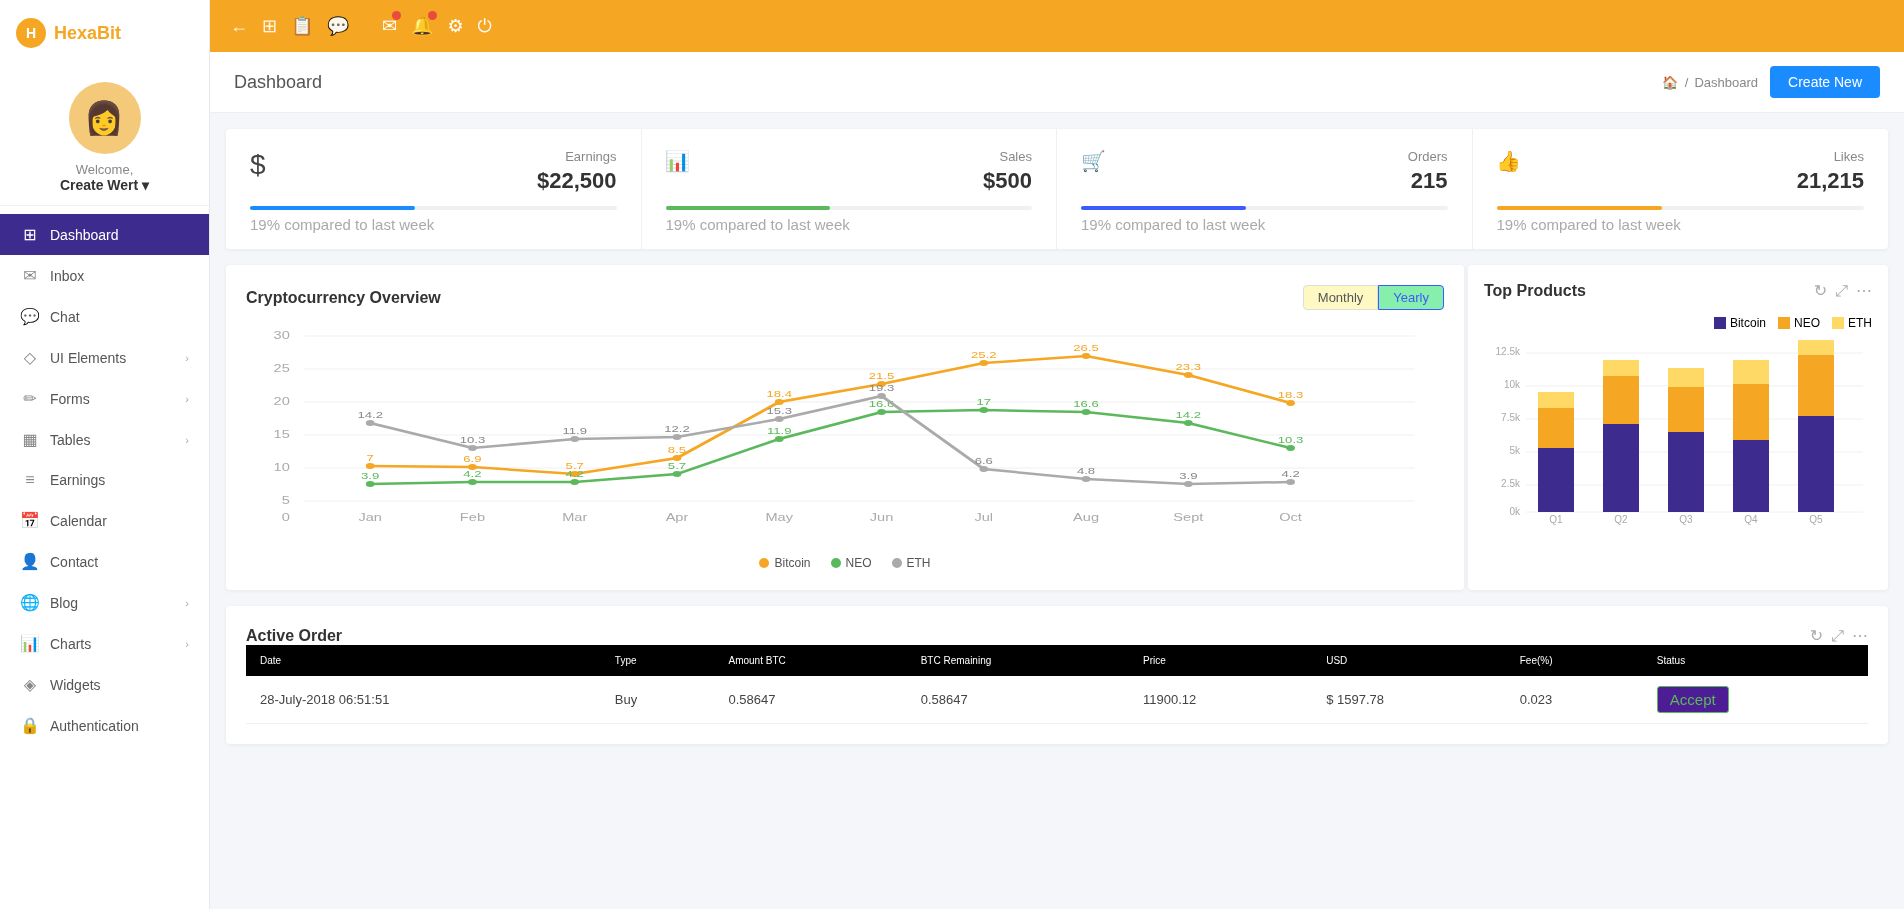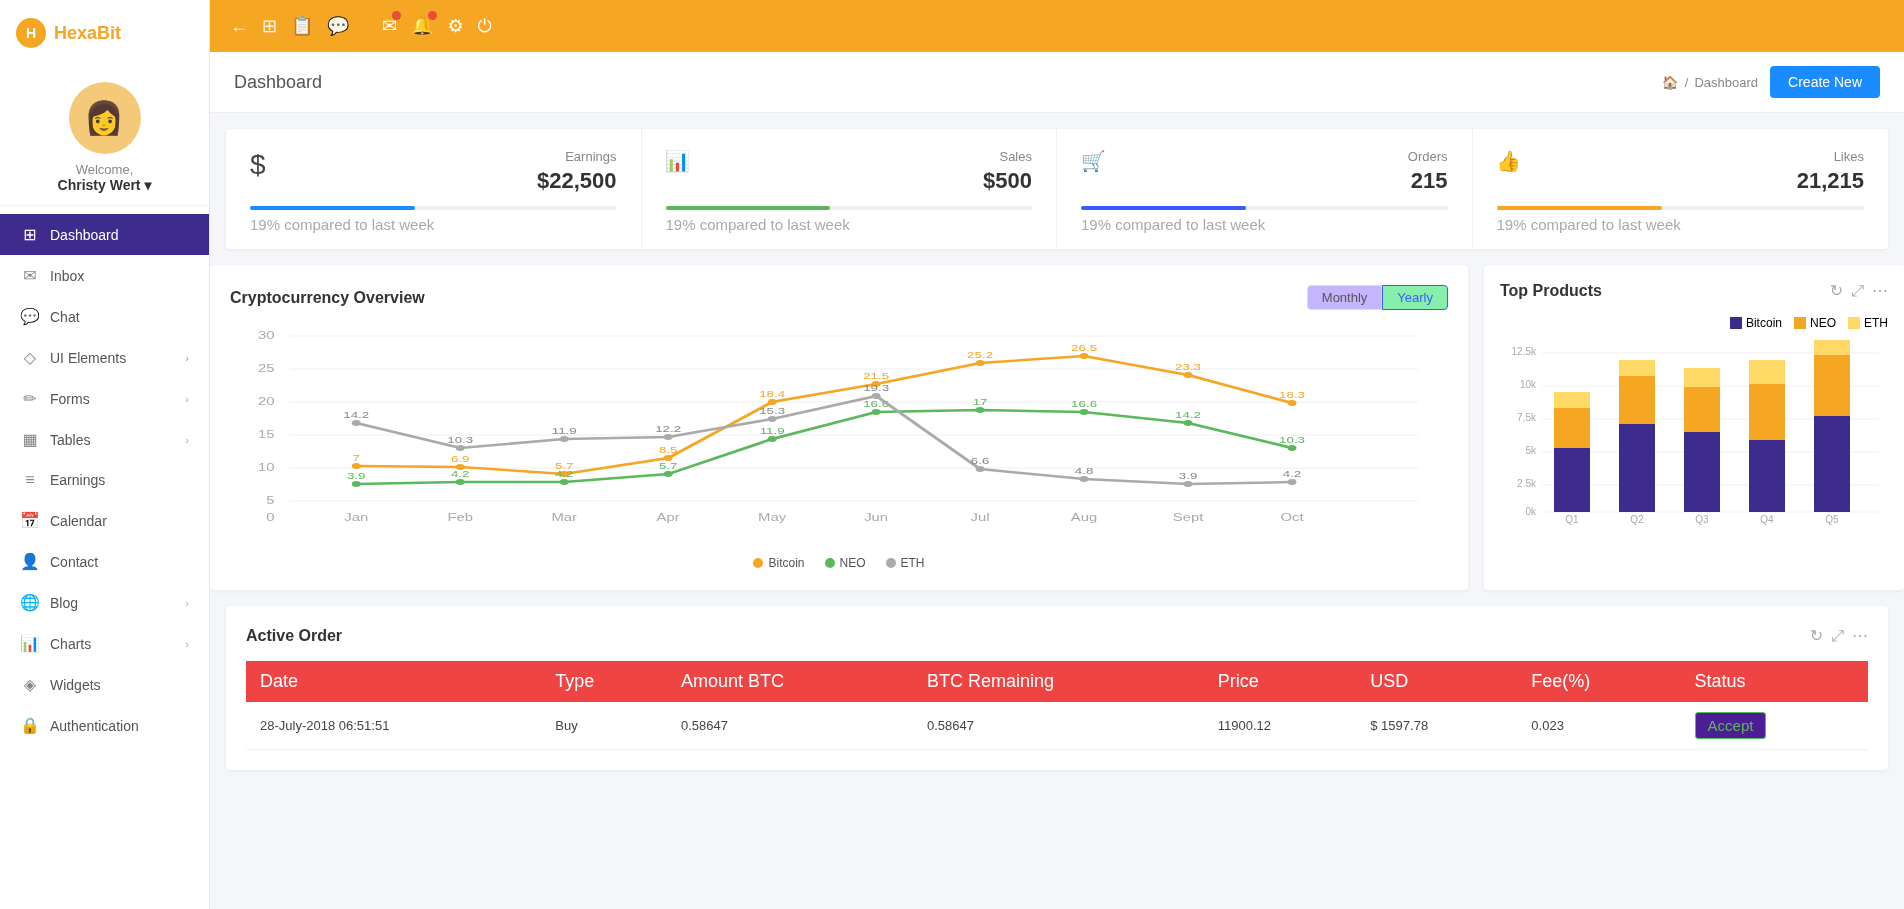--- a/index.html
+++ b/index.html
@@ -153,43 +153,43 @@
     .progress-blue { background: #1a8cff; width: 45%; }
     .progress-green { background: #5cb85c; width: 45%; }
     .progress-darkblue { background: #3d5afe; width: 45%; }
     .progress-yellow { background: #f5a623; width: 45%; }
     .progress-bg { background: #f0f0f0; border-radius: 2px; height: 4px; margin: 12px 0 6px; }
 
     
     .middle-row {
       display: grid;
       grid-template-columns: 1fr 420px;
-      gap: 16px;
-      margin: 16px 0 0;
+      gap: 4px;
+      margin: 16px 16px 0;
     }
 
     .card {
       background: #fff;
       border-radius: 4px;
       box-shadow: 0 1px 4px rgba(0,0,0,0.06);
       padding: 20px;
     }
 
     .card-header {
       display: flex;
       align-items: center;
       justify-content: space-between;
       margin-bottom: 16px;
     }
     .card-title { font-size: 16px; font-weight: 600; color: #333; }
     .period-buttons { display: flex; gap: 0; }
     .period-btn {
       padding: 4px 14px;
       border: 1px solid #ddd;
-      background: #c4b5fd;
+      background: #fef9c3;
       font-size: 13px;
       cursor: pointer;
       color: #555;
     }
     .period-btn.active {
       border-color: #3d5afe;
       color: #3d5afe;
       background: #86efac;
     }
     .period-btn:first-child { border-radius: 4px 0 0 4px; }
@@ -221,30 +221,30 @@
     }
     .bar-legend-item { display: flex; align-items: center; gap: 4px; }
     .bar-legend-dot { width: 10px; height: 10px; }
 
     
     .order-section { margin: 16px 16px 16px; }
     .order-header-row {
       display: flex;
       align-items: center;
       justify-content: space-between;
-      margin-bottom: 16px;
+      margin-bottom: 0;
     }
     .order-title { font-size: 16px; font-weight: 600; color: #333; }
     .order-table { width: 100%; border-collapse: collapse; }
     .order-table th {
-      background: #ef4444;
+      background: #000000;
       color: #fff;
       padding: 10px 14px;
       text-align: left;
-      font-size: 18px;
+      font-size: 10px;
       font-weight: 500;
     }
     .order-table td {
       padding: 10px 14px;
       font-size: 13px;
       color: #444;
       border-bottom: 1px solid #f0f0f0;
       background: #fff;
     }
     .btn-accept {
@@ -263,21 +263,21 @@
 <div class="sidebar">
   <div class="sidebar-logo">
     <div class="logo-icon">H</div>
     <span class="logo-text">HexaBit</span>
   </div>
 
   <div class="sidebar-profile">
     <div class="avatar-circle">👩</div>
     <span class="welcome-text">Welcome,</span>
     <span class="user-name">
-      <span>Christy Wert</span> ▾
+      <span>Create Wert</span> ▾
     </span>
   </div>
 
   <nav class="sidebar-nav">
     <div class="nav-item active">
       <span class="nav-icon">⊞</span>
       <span>Dashboard</span>
     </div>
     <div class="nav-item">
       <span class="nav-icon">✉</span>

